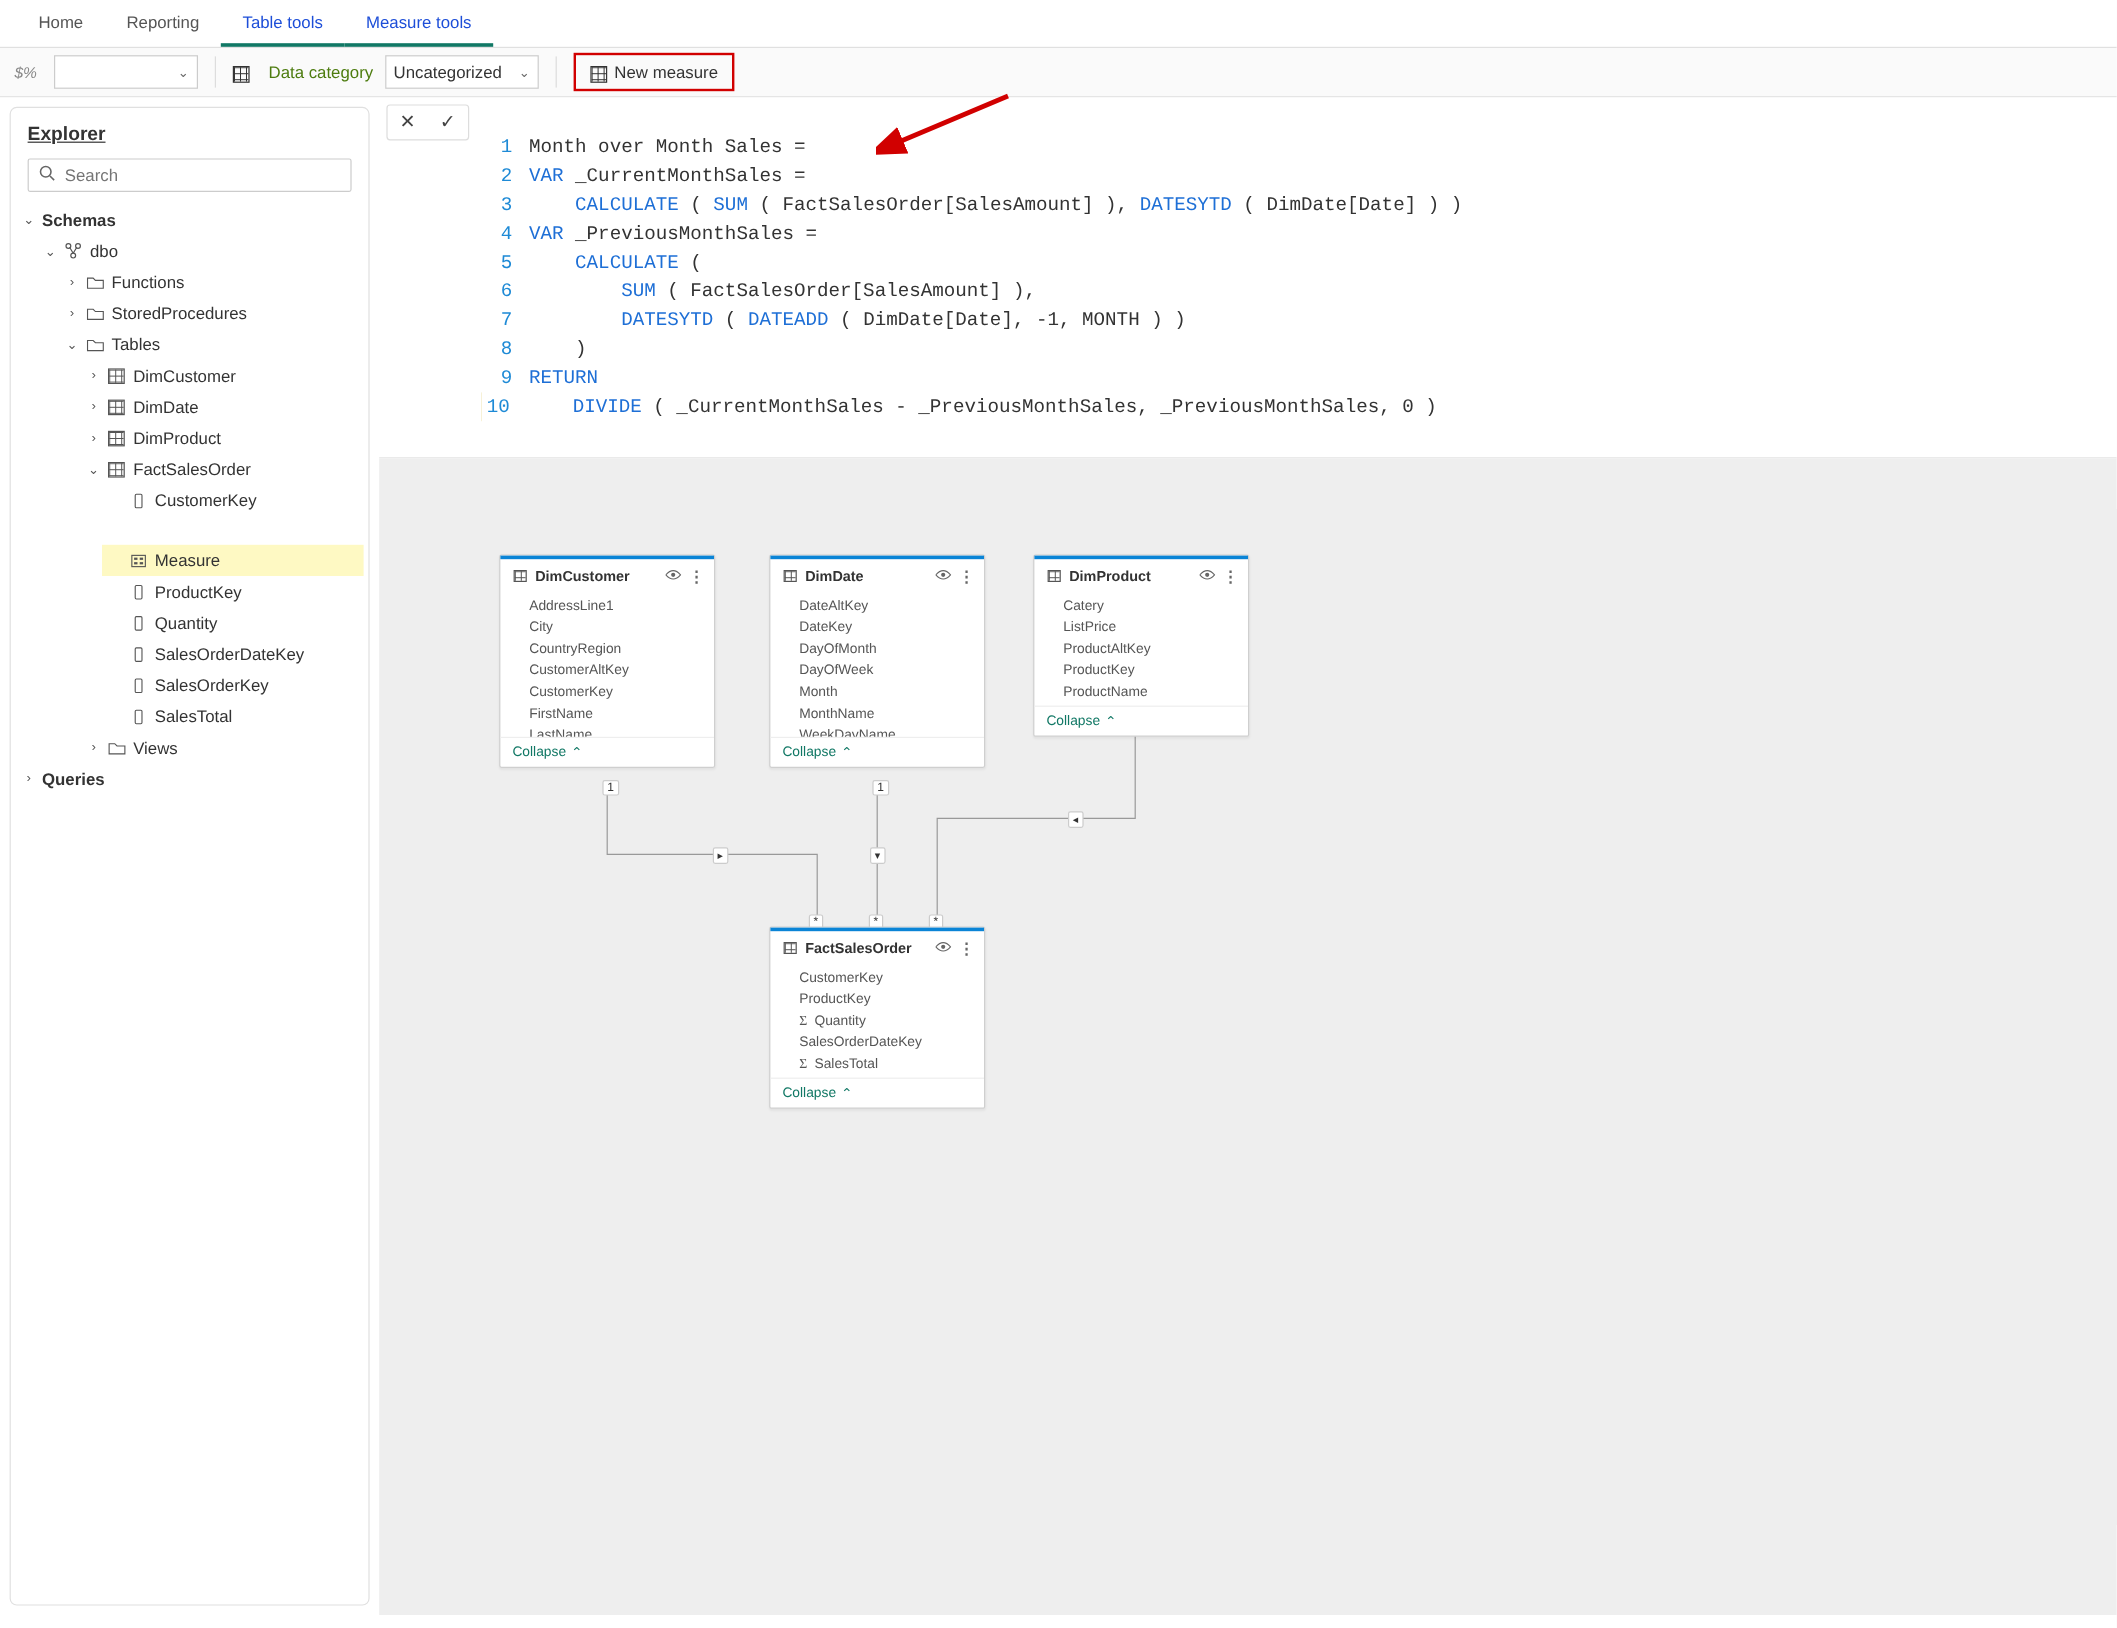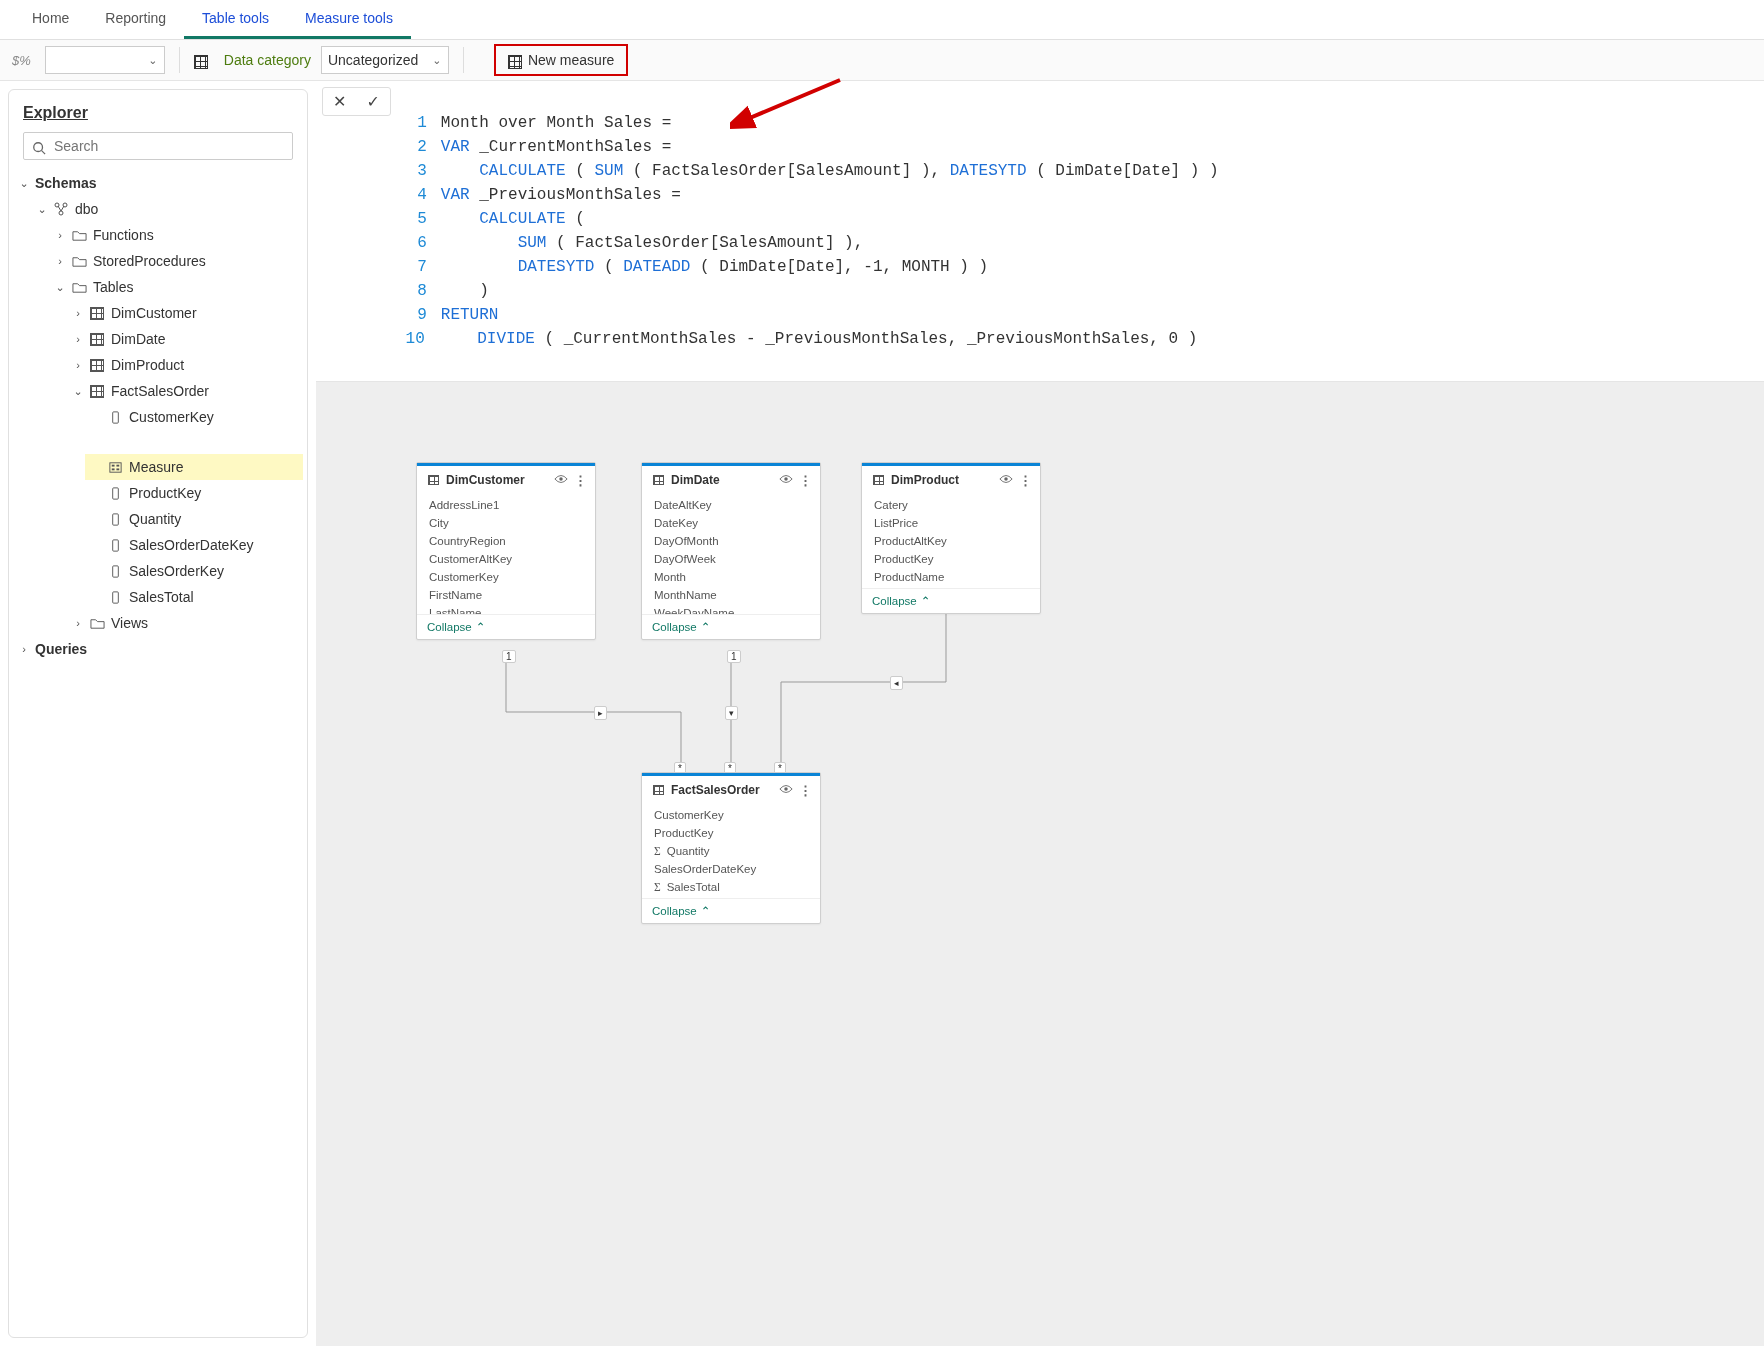--- a/index.html
+++ b/index.html
@@ -58,21 +58,21 @@
     background-size: 5px 5px;
     border:1px solid #333;
     margin-right:6px; position:relative; top:2px;
   }
   .new-measure {
     border: 2px solid #d10000;
     padding: 6px 12px;
     display: flex;
     align-items: center;
     background:#fafafa;
-    margin: -4px 0 -4px 16px;
+    margin: -4px 0 -4px 0;
   }
   .arrow-annot {
     position:absolute;
     left: 730px;
     top: 30px;
     width: 120px; height: 80px;
     pointer-events:none;
   }
   .main {
     display: flex;
@@ -81,21 +81,21 @@
   .sidebar {
     width: 300px;
     border: 1px solid #e0e0e0;
     border-radius: 6px;
     margin: 8px;
     padding: 8px 4px;
     overflow: auto;
   }
   .sidebar h3 { margin: 6px 10px 10px; font-size: 16px; text-decoration: underline; }
   .search {
-    display: flex; align-items: flex-end;
+    display: flex; align-items: flex-start;
     border: 1px solid #ccc;
     padding: 4px 8px;
     margin: 0 10px 10px;
     border-radius: 2px;
   }
   .search svg{width:14px;height:14px;margin-right:6px;color:#666}
   .search input { border: none; outline: none; flex:1; font-size:14px;}
   .tree { list-style: none; padding: 0; margin:0;}
   .tree ul { list-style: none; padding-left: 18px; margin:0;}
   .tree li { padding: 5px 6px; display:flex; align-items:center; gap:6px; white-space:nowrap;}
@@ -118,21 +118,21 @@
   .diagram { flex:1; background:#eee; position:relative; overflow:hidden;}
   svg.rel{position:absolute;top:0;left:0;width:100%;height:100%;pointer-events:none;}
   .entity {
     position:absolute; background:#fff; border:1px solid #cfcfcf; width:180px; border-radius:2px;
     font-size:12px; box-shadow:0 1px 2px rgba(0,0,0,0.05);
   }
   .entity .hdr{border-top:3px solid #0a84d6;padding:6px 8px;font-weight:600;display:flex;align-items:center;justify-content:space-between;}
   .entity .hdr .ttl{display:flex;align-items:center;gap:5px;}
   .entity .hdr .acts{display:flex;gap:6px;color:#666;font-size:13px;}
   .entity .flds{padding:2px 0; max-height:120px; overflow:hidden; position:relative;}
-  .entity .fld{padding:3px 12px;color:#555;font-size:11.5px;display:flex;gap:6px;}
+  .entity .fld{padding:3px 24px;color:#555;font-size:11.5px;display:flex;gap:6px;}
   .entity .ftr{border-top:1px solid #eee;padding:5px 10px;color:#117865;font-size:11.5px;display:flex;align-items:center;gap:4px;}
   .sigma{font-family:serif;}
   .node-lbl{position:absolute;background:#fff;border:1px solid #ccc;font-size:10px;padding:0 3px;border-radius:2px;}
   .node-dir{position:absolute;background:#fff;border:1px solid #ccc;font-size:9px;padding:1px 3px;border-radius:2px;}
   .eye svg{width:14px;height:12px;}
 </style>
 </head>
 <body>
 
 <div class="tabs">

